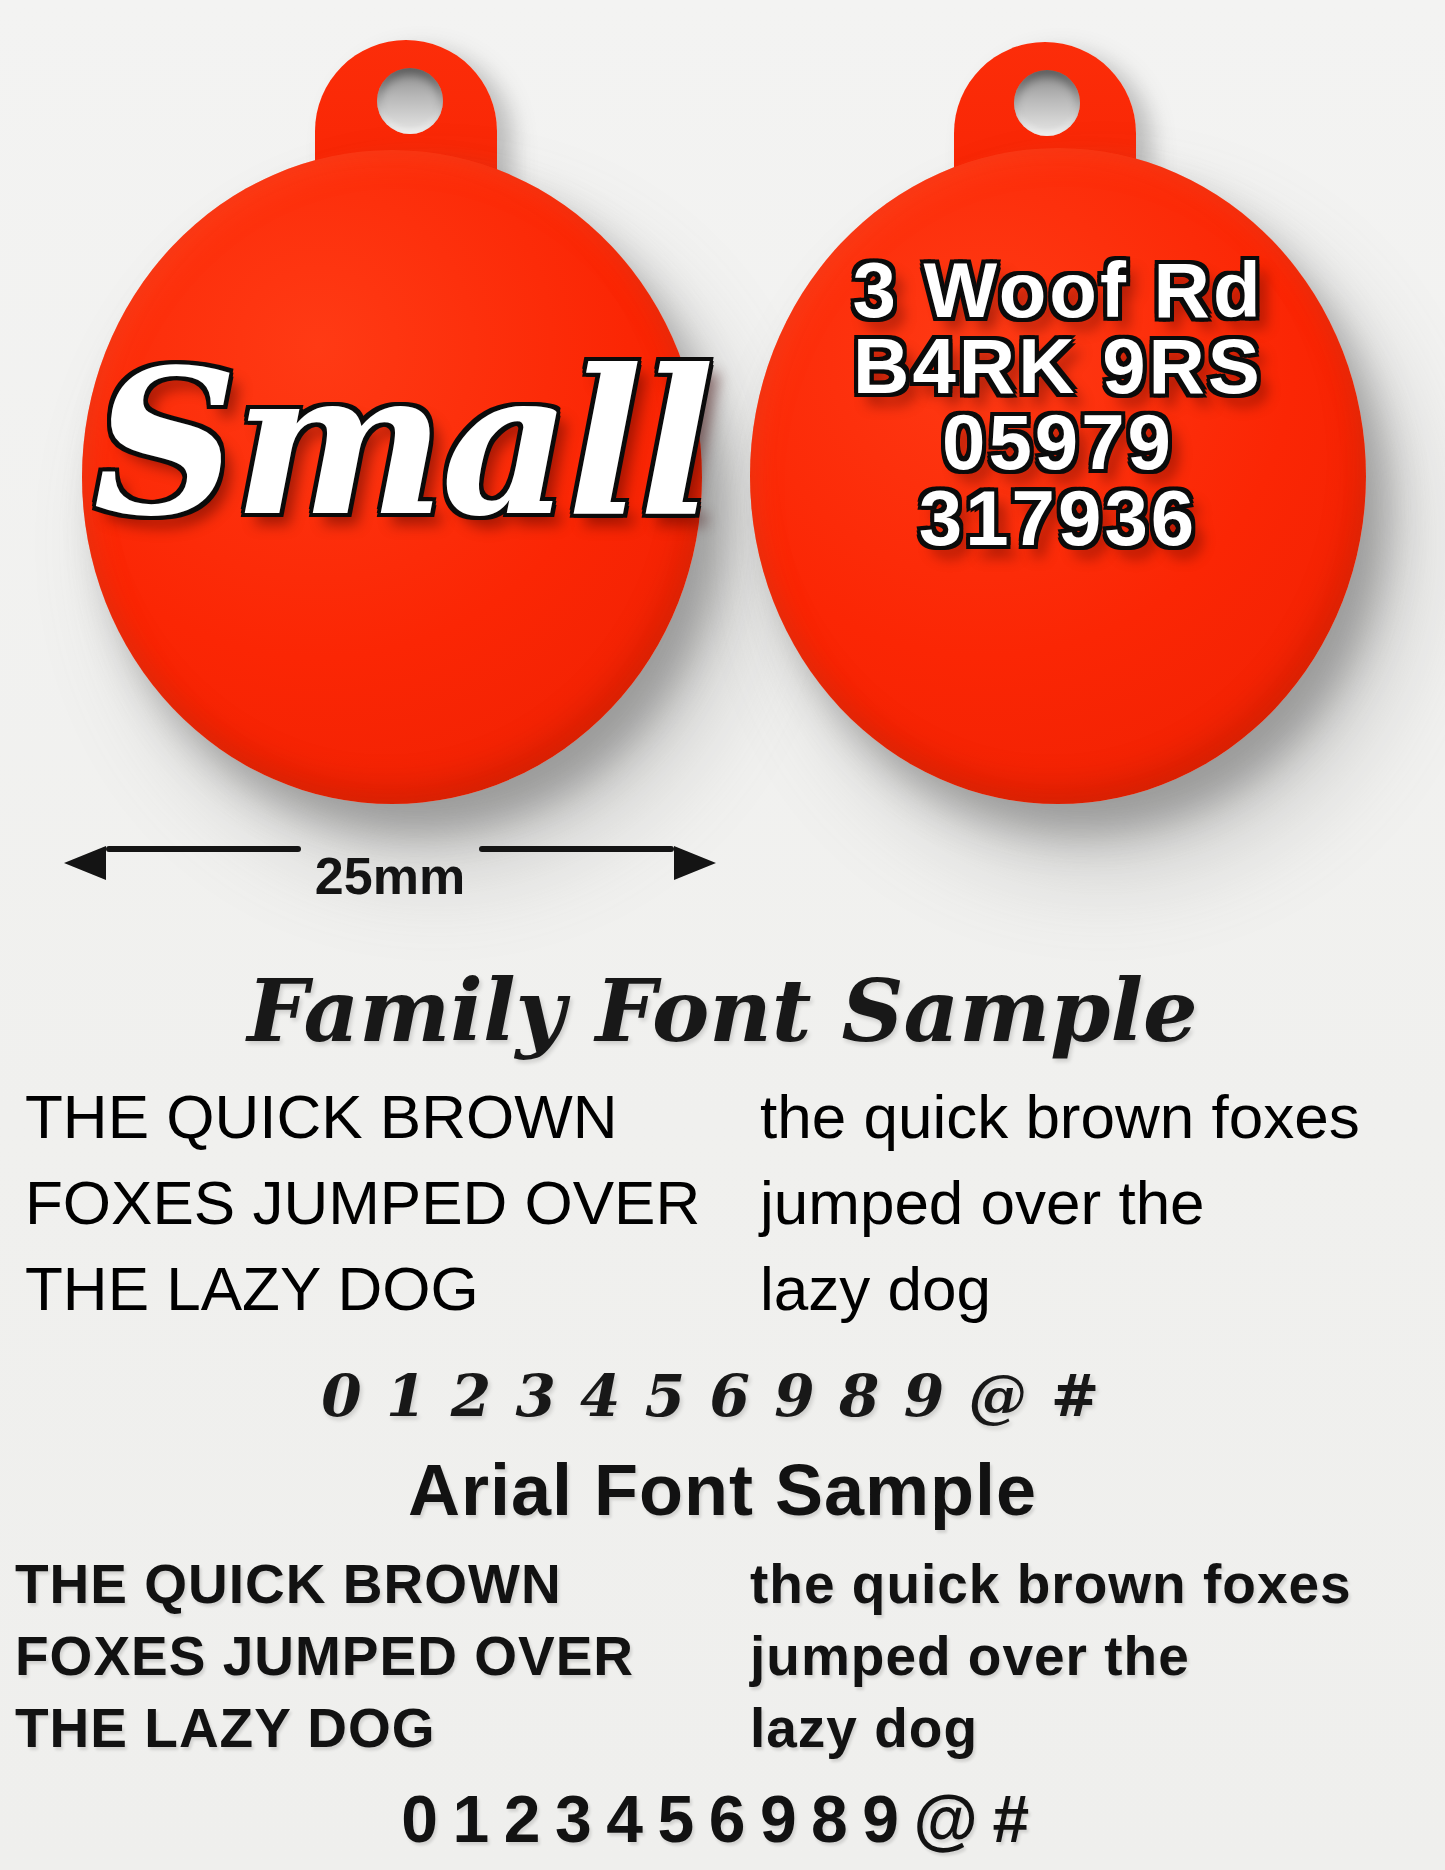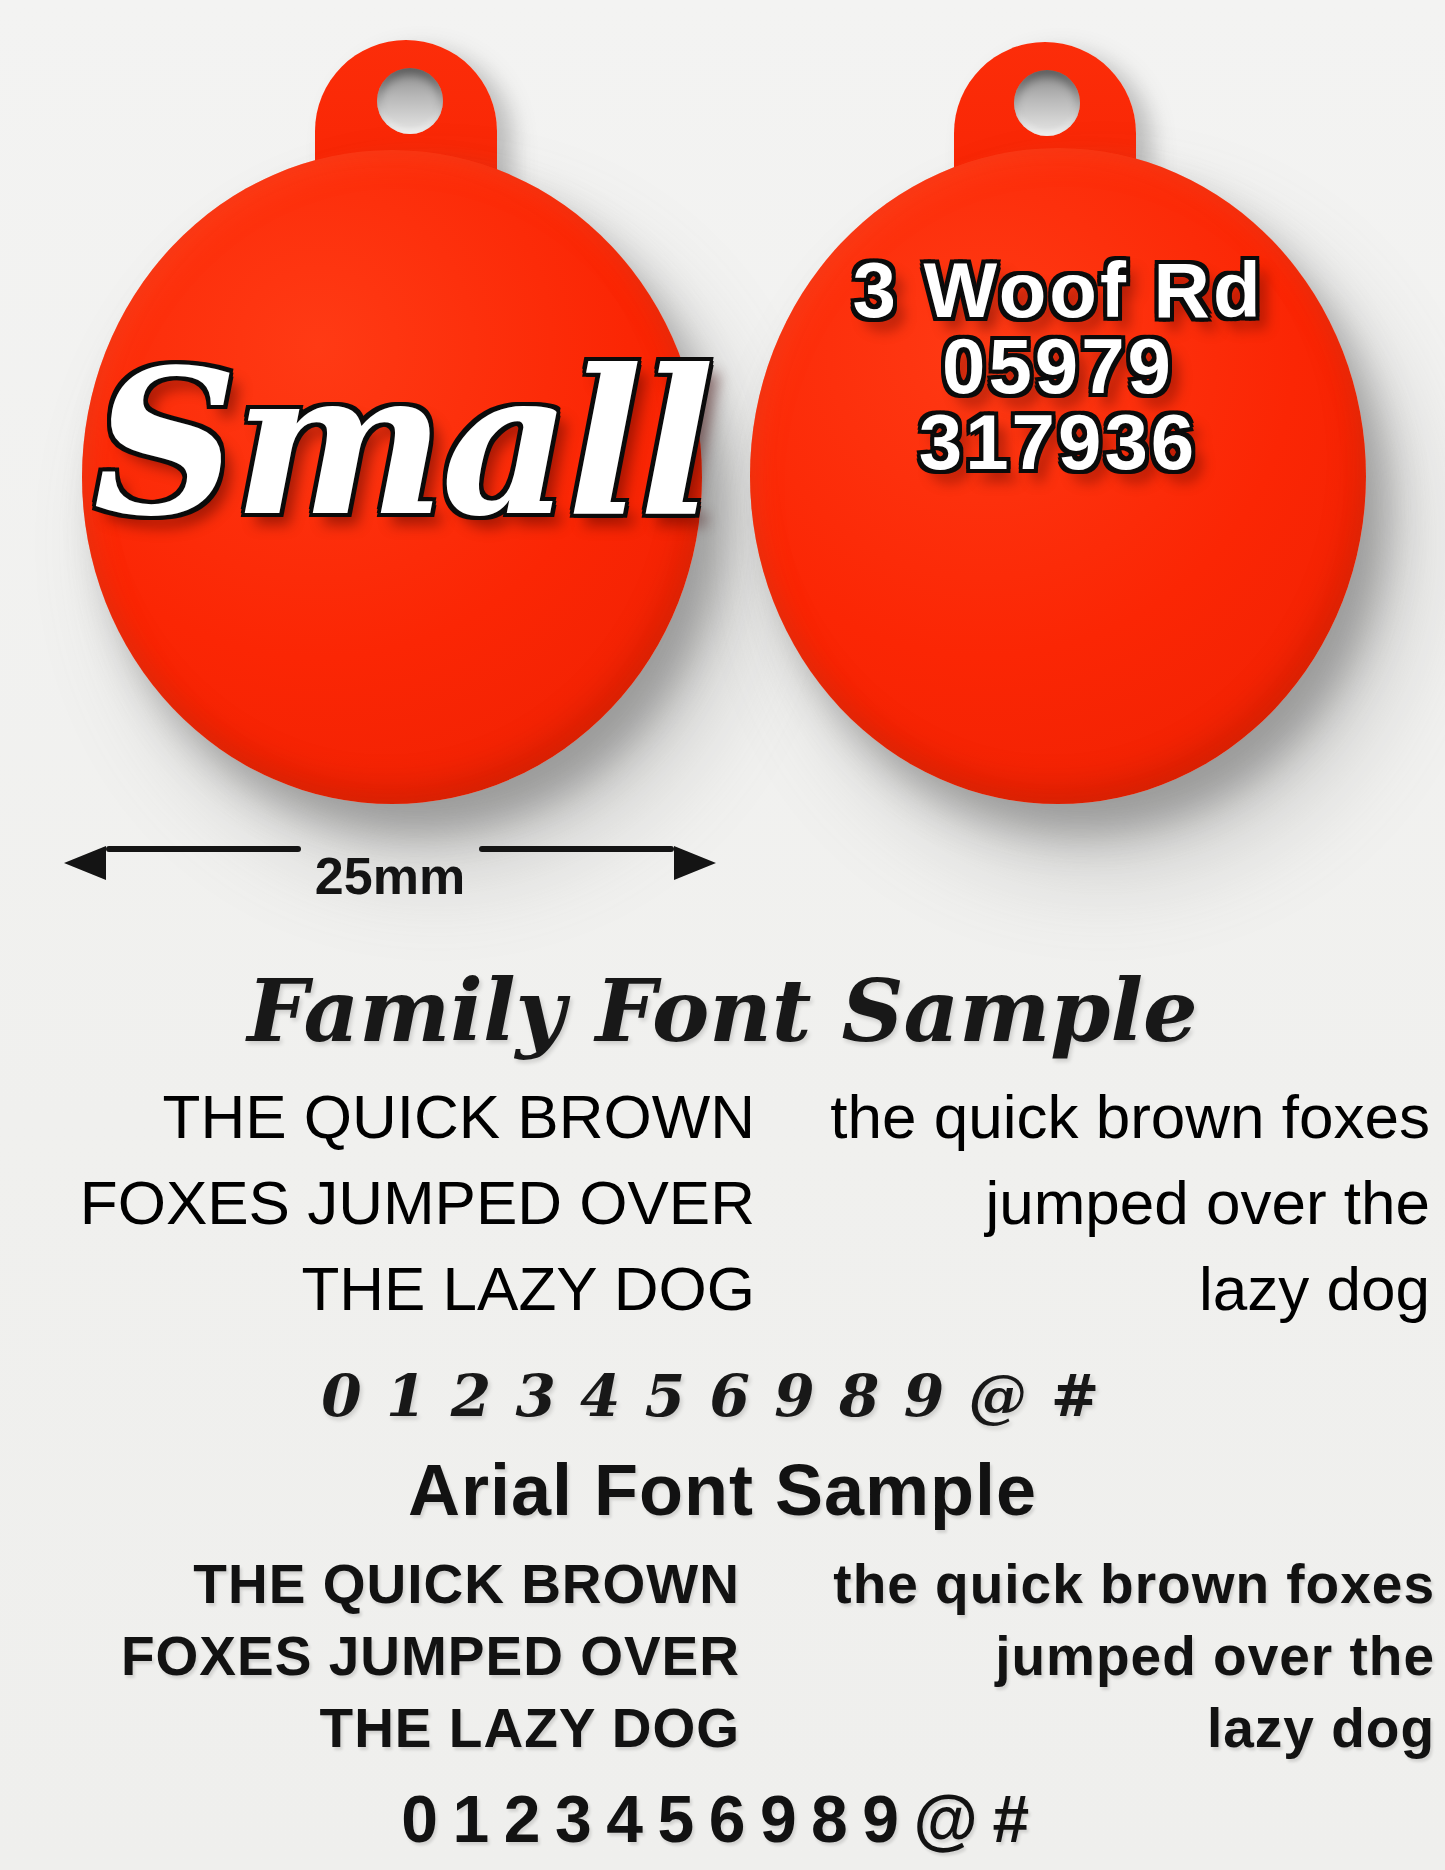--- a/index.html
+++ b/index.html
@@ -117,21 +117,21 @@
     position: absolute; left: 0; top: 942px;
     width: 1445px; text-align: center;
     font-size: 86px; line-height: 110px;
   }
   .arial-heading {
     position: absolute; left: 0; top: 1438px;
     width: 1445px; text-align: center;
     font-size: 72px; line-height: 104px;
     letter-spacing: 1px;
   }
-  .col { position: absolute; text-align: right; }
+  .col { position: absolute; text-align: left; }
   .script-col { font-size: 62px; line-height: 86px; }
   .script-col-left  { left: 25px;  top: 1074px; width: 730px; }
   .script-col-right { left: 760px; top: 1074px; width: 670px; }
   .arial-col { font-size: 55px; line-height: 72px; letter-spacing: 1px; }
   .arial-col-left  { left: 15px;  top: 1548px; width: 725px; }
   .arial-col-right { left: 750px; top: 1548px; width: 685px; }
   .script-digits {
     position: absolute; left: 0; top: 1346px;
     width: 1445px; text-align: center;
     font-size: 58px; line-height: 72px;
@@ -156,20 +156,21 @@
   <div class="front-label-box">
     <span class="front-label tag-outlined-text">Small</span>
   </div>
 
   <div class="loop" style="left:954px; top:42px;">
     <div class="hole" style="left:60px; top:28px;"></div>
   </div>
   <div class="disc" style="left:750px; top:148px; width:616px; height:656px;"></div>
   <div class="back-lines tag-outlined-text">
     <div>3 Woof Rd</div>
+    <div>B4RK 9RS</div>
     <div>05979</div>
     <div>317936</div>
   </div>
 
   <div class="dimension">
     <span class="tri tri-left"></span>
     <span class="dim-line"></span>
     <span class="dim-label">25mm</span>
     <span class="dim-line"></span>
     <span class="tri tri-right"></span>

